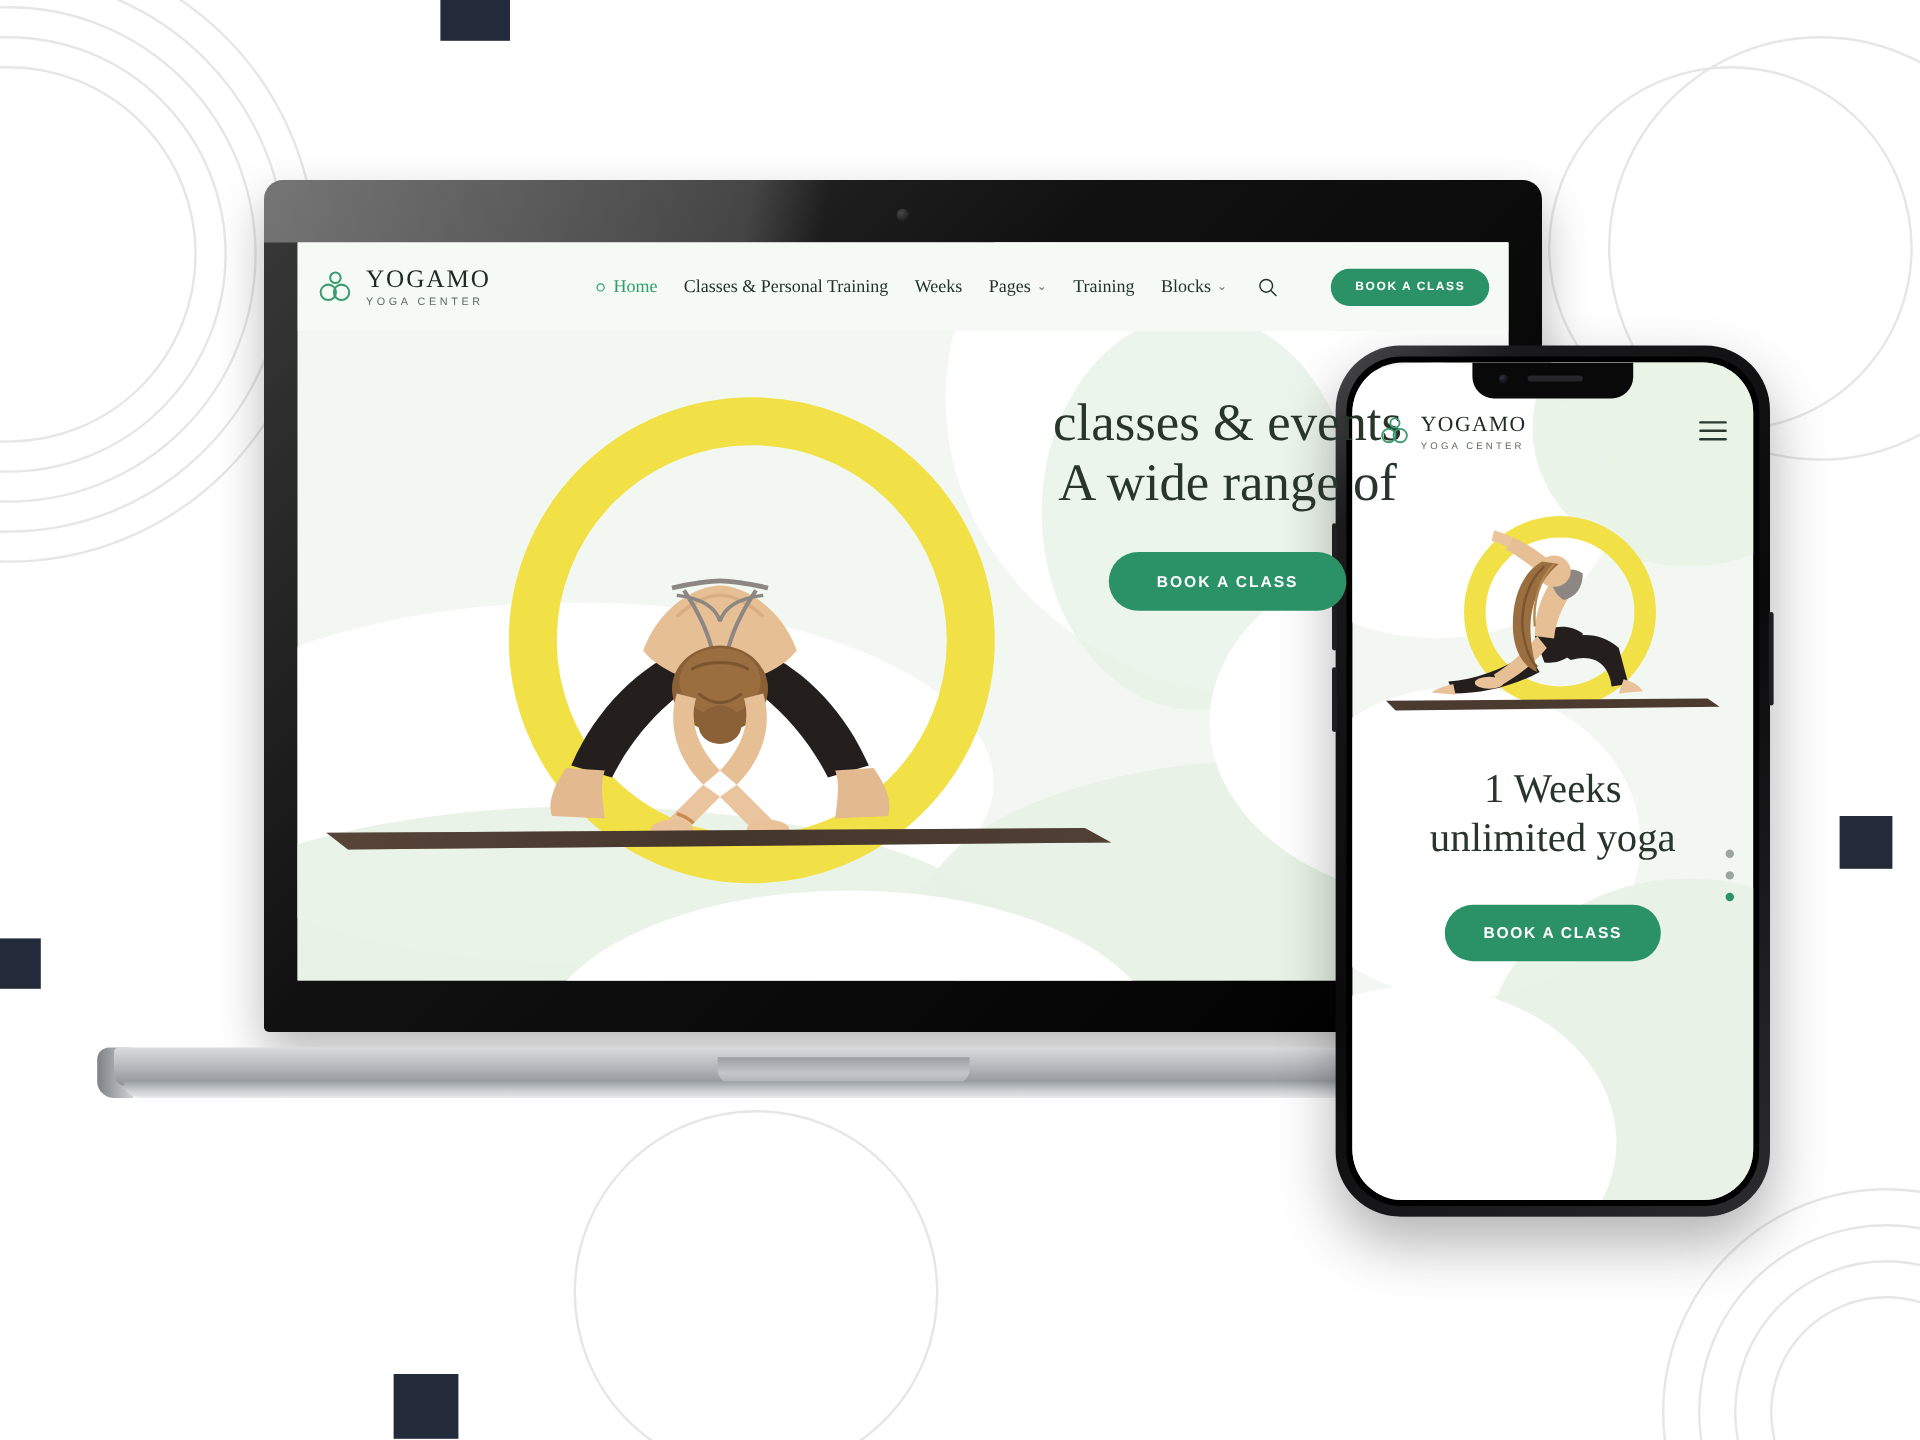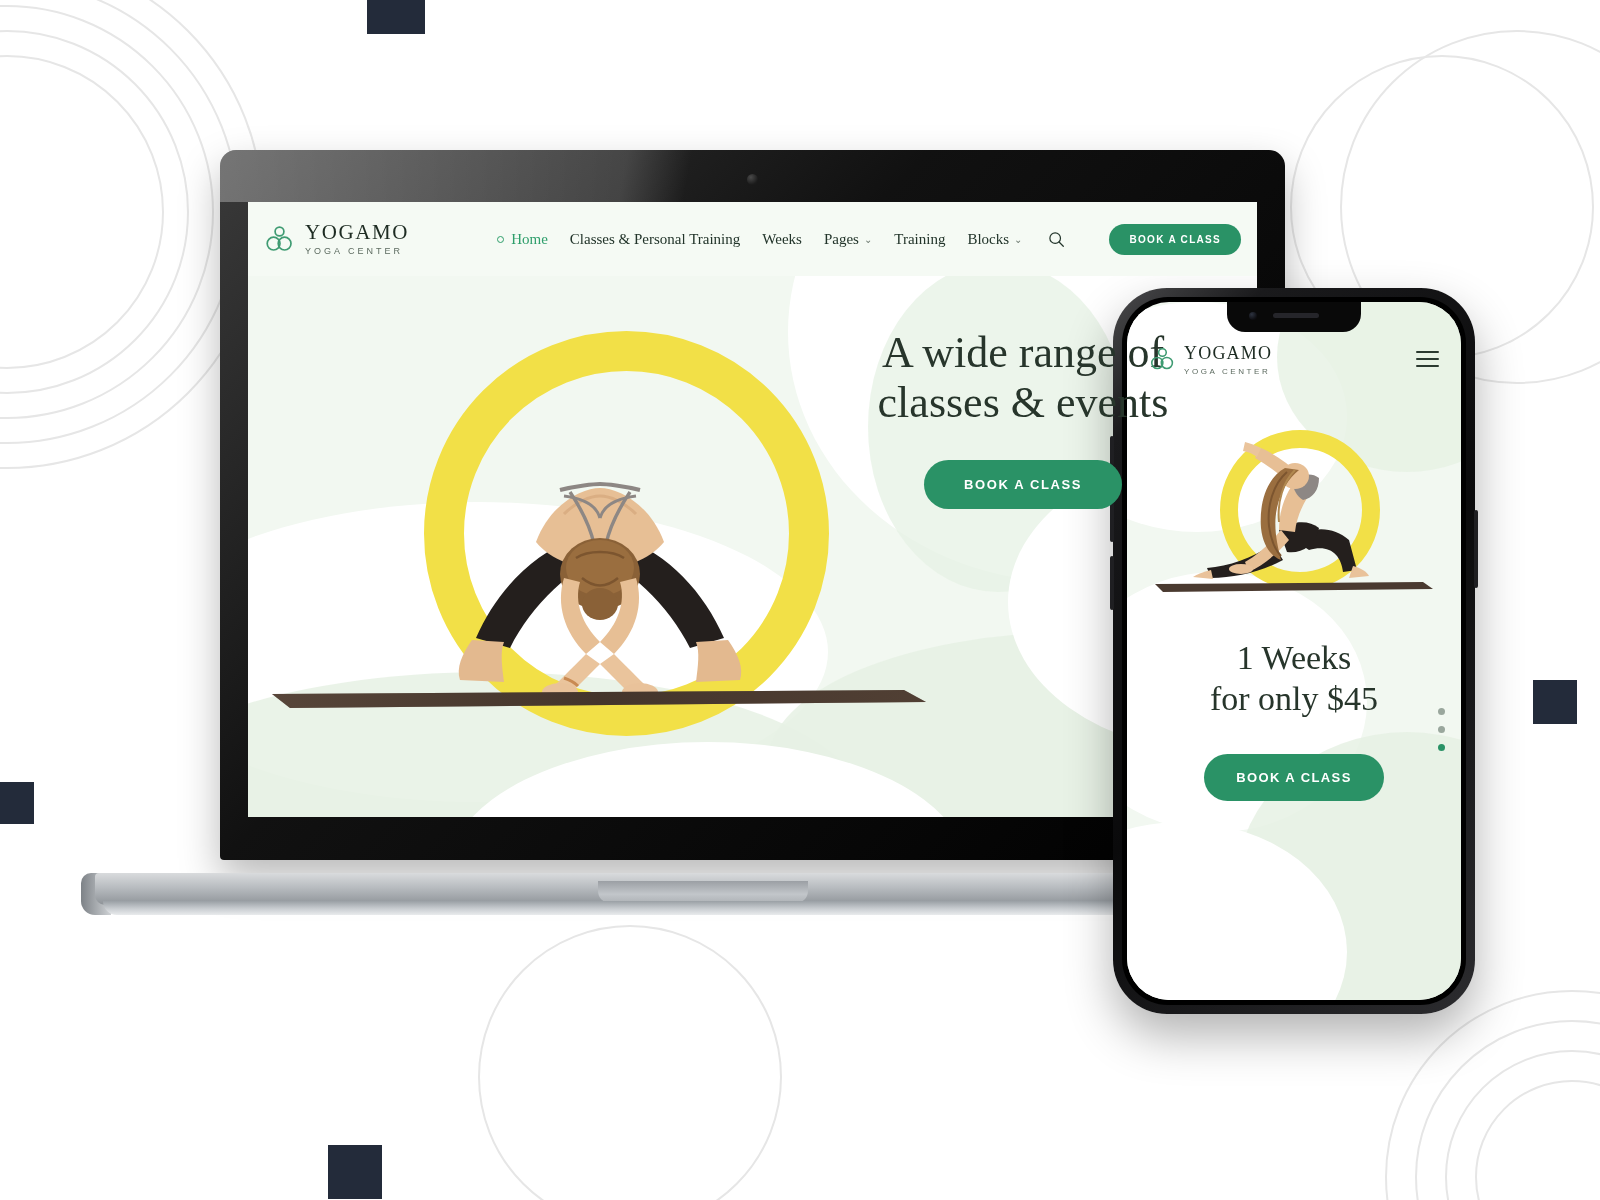--- a/index.html
+++ b/index.html
@@ -345,22 +345,22 @@
               <linearGradient id="matg" x1="0" y1="0" x2="1" y2="0">
                 <stop offset="0" stop-color="#6b5647"></stop>
                 <stop offset=".5" stop-color="#3b2d25"></stop>
                 <stop offset="1" stop-color="#5b483a"></stop>
               </linearGradient>
             </defs>
           </svg>
 
           <div class="hero-copy">
             <div class="hero-h1">
+              <div>classes &amp; events</div>
               <div>A wide range of</div>
-              <div>classes &amp; events</div>
             </div>
             <button class="hero-btn">BOOK A CLASS</button>
           </div>
         </section>
 
       </div>
     </div>
 
     <div class="lid-gloss"></div>
   </div>
@@ -447,21 +447,21 @@
           </g>
         </svg>
 
         <svg class="p-mat" viewBox="0 0 284 16">
           <path d="M4 6 L272 4 L282 11 L12 14 Z" fill="#4a3a30"></path>
         </svg>
 
         <div class="p-copy">
           <div class="p-h1">
             <div>1 Weeks</div>
-            <div>for only $45</div>
+            <div>unlimited yoga</div>
           </div>
           <button class="p-btn">BOOK A CLASS</button>
         </div>
 
         <div class="dots">
           <div class="dot"></div>
           <div class="dot"></div>
           <div class="dot on"></div>
         </div>
       </section>

